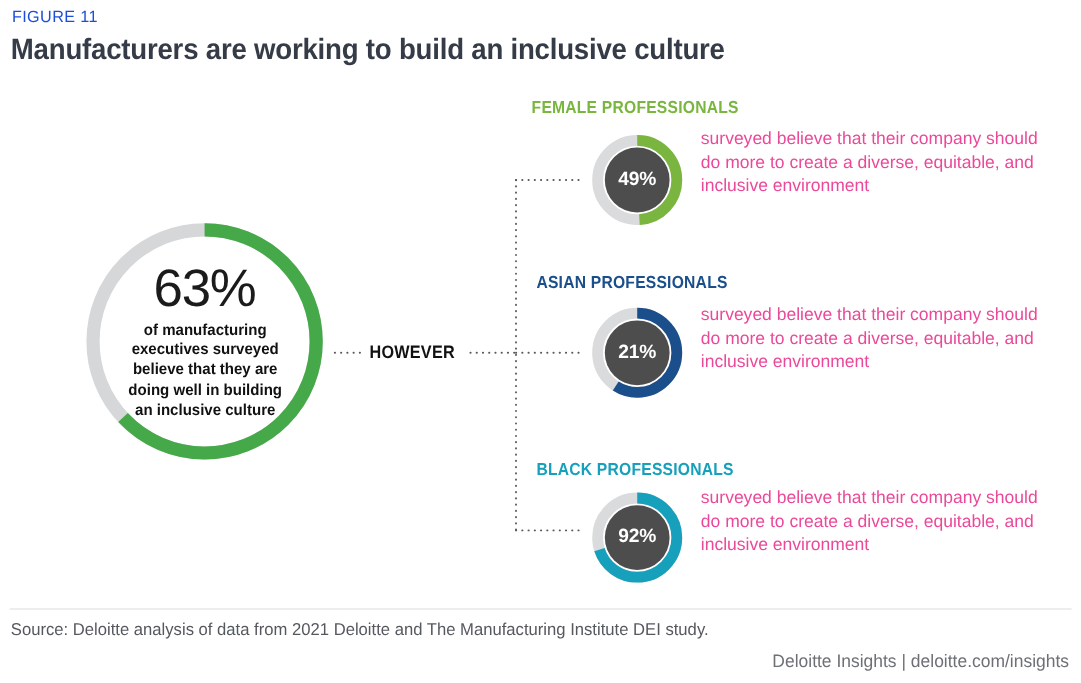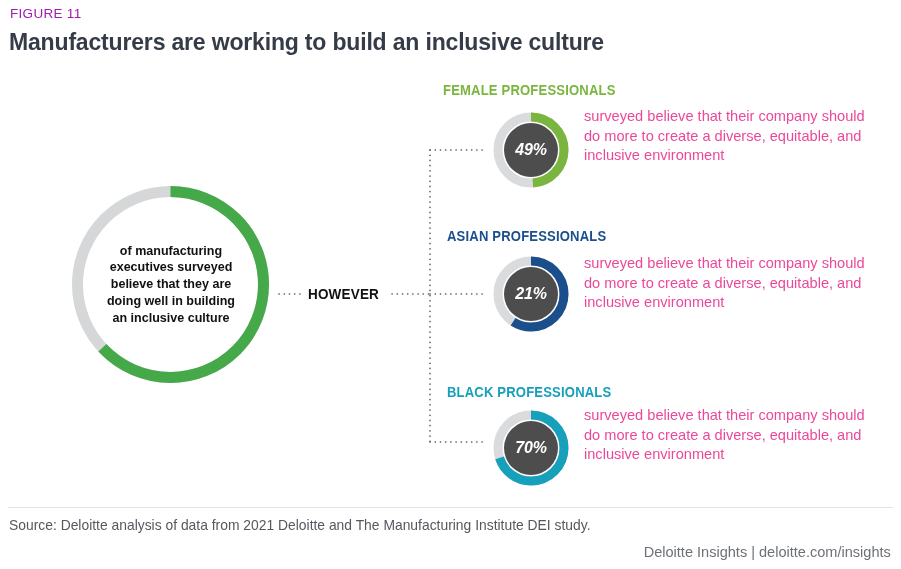--- a/index.html
+++ b/index.html
@@ -12,21 +12,21 @@
     overflow: hidden;
     position: relative;
   }
 
   .figure-label {
     position: absolute;
     left: 10px;
     top: 6px;
     font-size: 13.5px;
     letter-spacing: 0.3px;
-    color: #a21caf;
+    color: #1d4ed8;
     font-family: "Liberation Sans", sans-serif;
   }
 
   .figure-title {
     position: absolute;
     left: 9px;
     top: 28px;
     font-size: 24.5px;
     font-weight: bold;
     color: #353c47;
@@ -119,21 +119,20 @@
     left: 0; top: 0;
     width: 80px;
     height: 80px;
     display: flex;
     align-items: center;
     justify-content: center;
     font-size: 16px;
     font-weight: bold;
     color: #ffffff;
     letter-spacing: -0.2px;
-    font-style: italic;
   }
   .branch-body {
     position: absolute;
     font-size: 14.6px;
     color: #ec4899;
     line-height: 1.35;
     width: 290px;
   }
 
   
@@ -189,20 +188,21 @@
     <line x1="430" y1="442" x2="487" y2="442"></line>
   </g>
 </svg>
 
 <div class="main-donut">
   <svg width="205" height="205" viewBox="0 0 205 205">
     <circle cx="102.5" cy="102.5" r="93" fill="none" stroke="#d5d7d8" stroke-width="11"></circle>
     <circle id="main-arc" cx="102.5" cy="102.5" r="93" fill="none" stroke="#45a949" stroke-width="11" stroke-dasharray="368 584" transform="rotate(-90 102.5 102.5)"></circle>
   </svg>
   <div class="main-donut-text">
+    <div class="main-pct">63%</div>
     <div class="main-desc">of manufacturing executives surveyed believe that they are doing well in building an inclusive culture</div>
   </div>
 </div>
 
 <div class="however">HOWEVER</div>
 
 <div class="branch">
   <div class="branch-heading" style="left:443px; top:82px; color:#7ab63f;">FEMALE PROFESSIONALS</div>
   <div class="small-donut" style="left:491px; top:110px;">
     <svg width="80" height="80" viewBox="0 0 80 80">
@@ -229,20 +229,20 @@
 </div>
 
 <div class="branch">
   <div class="branch-heading" style="left:447px; top:384px; color:#17a0bb;">BLACK PROFESSIONALS</div>
   <div class="small-donut" style="left:491px; top:408px;">
     <svg width="80" height="80" viewBox="0 0 80 80">
       <circle cx="40" cy="40" r="33" fill="none" stroke="#d9dbdc" stroke-width="9"></circle>
       <circle cx="40" cy="40" r="33" fill="none" stroke="#17a0bb" stroke-width="9" stroke-dasharray="145.1 207.3" transform="rotate(-90 40 40)"></circle>
       <circle cx="40" cy="40" r="27" fill="#4d4d4d"></circle>
     </svg>
-    <div class="small-pct">70%</div>
+    <div class="small-pct">92%</div>
   </div>
   <div class="branch-body" style="left:584px; top:406px;">surveyed believe that their company should do more to create a diverse, equitable, and inclusive environment</div>
 </div>
 
 <div class="footer-rule"></div>
 <div class="source">Source: Deloitte analysis of data from 2021 Deloitte and The Manufacturing Institute DEI study.</div>
 <div class="brand">Deloitte Insights | deloitte.com/insights</div>
 
 </body></html>

